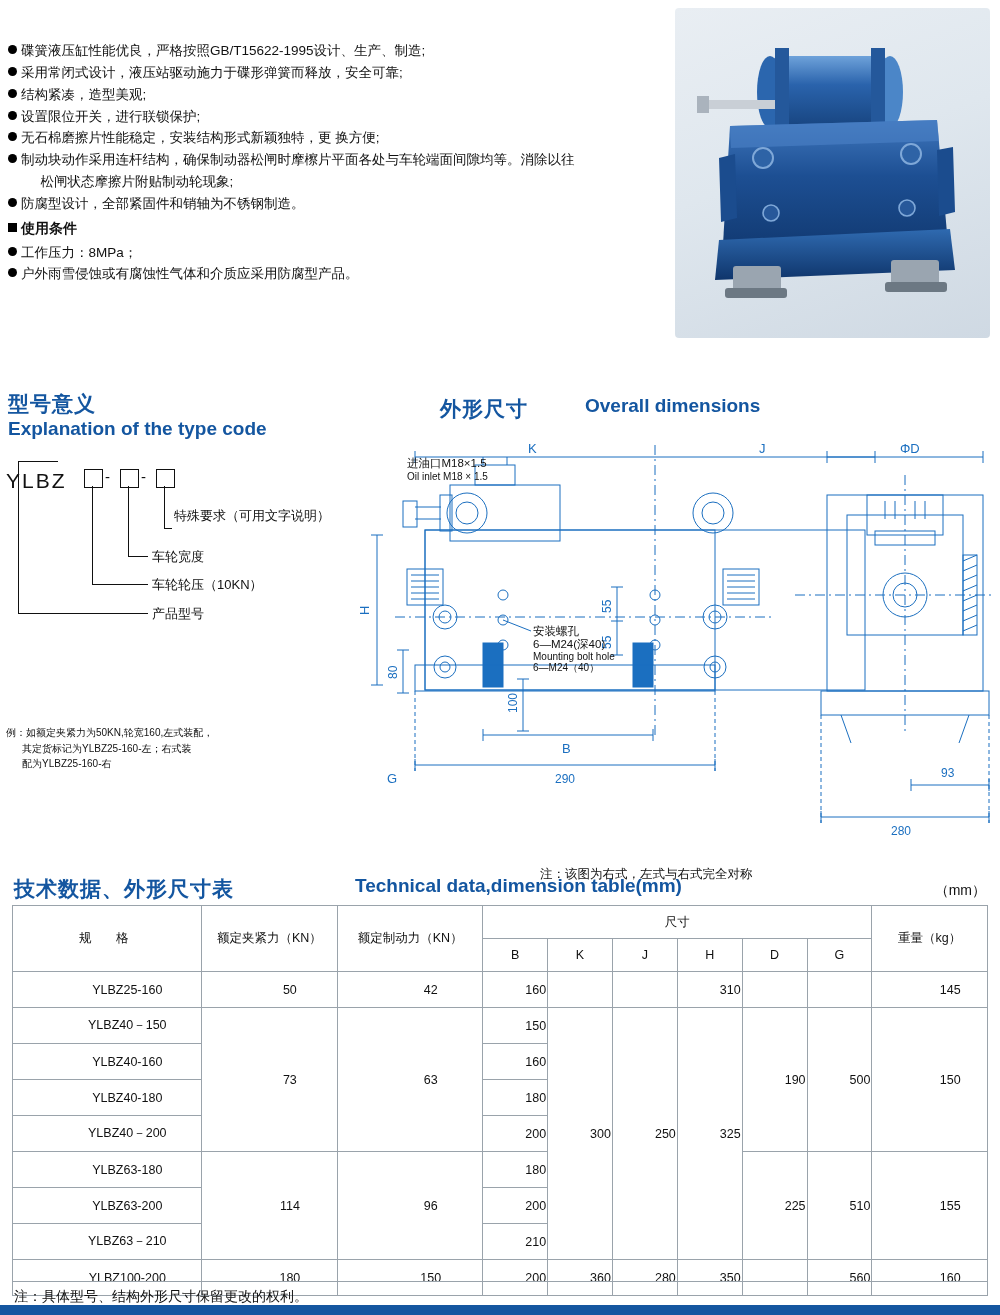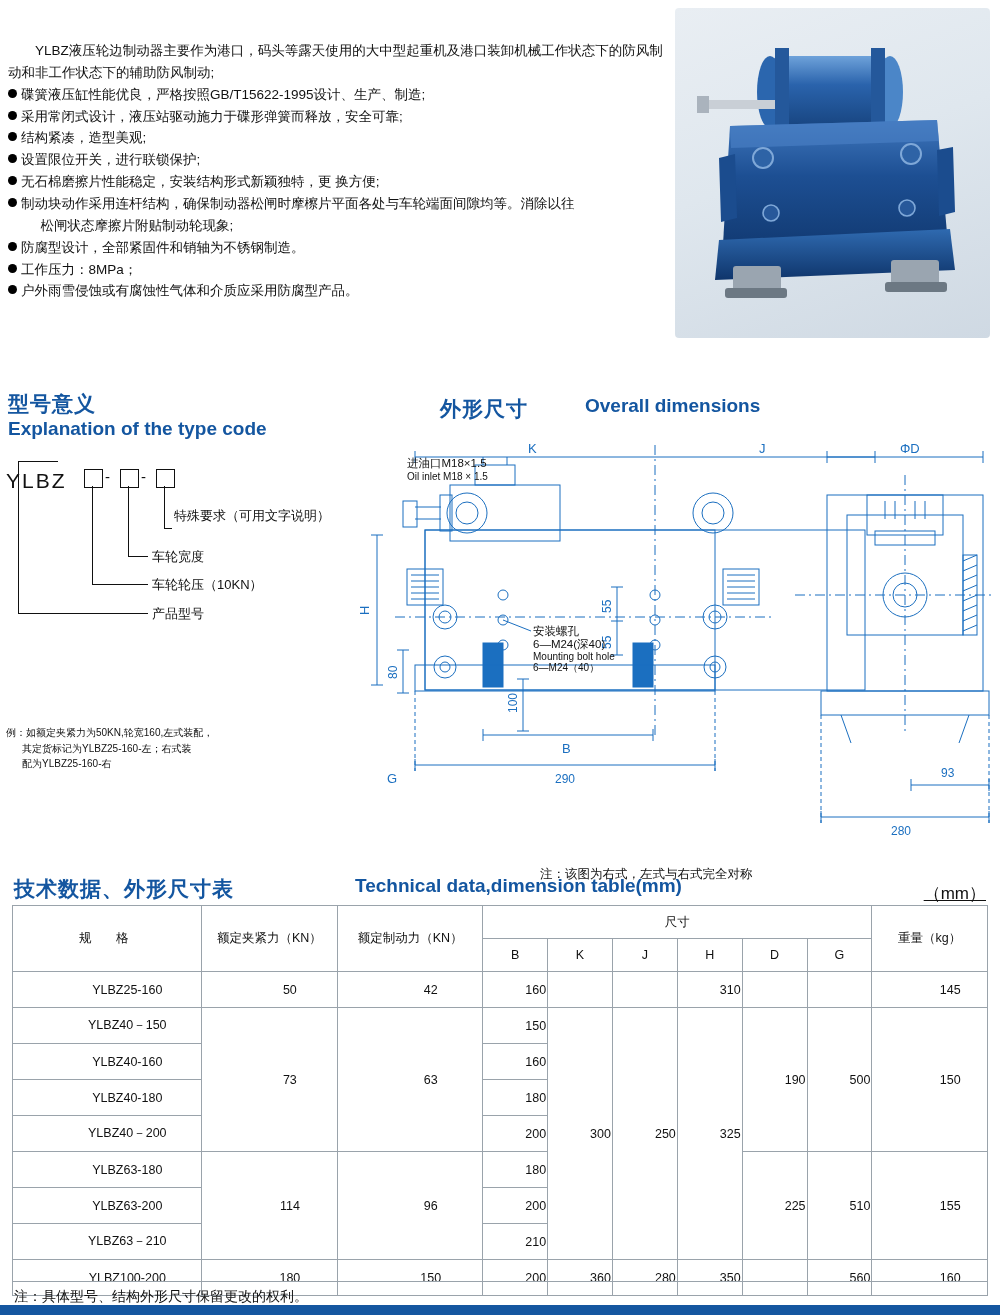--- a/index.html
+++ b/index.html
@@ -39,50 +39,52 @@
   .example{position:absolute;left:6px;top:725px;width:340px;font-size:10px;line-height:1.55;}
 
   .dims-title-cn{position:absolute;left:440px;top:395px;}
   .dims-title-en{position:absolute;left:585px;top:395px;}
   .drawing{position:absolute;left:355px;top:435px;width:640px;height:440px;}
   .note-sym{position:absolute;left:540px;top:866px;font-size:12.5px;color:#111;}
 
   
   .tbl-title-cn{position:absolute;left:14px;top:875px;}
   .tbl-title-en{position:absolute;left:355px;top:875px;}
-  .mm-note{position:absolute;right:14px;top:882px;font-size:17px;color:#111;text-decoration:underline;}
+  .mm-note{position:absolute;right:14px;top:882px;font-size:14px;color:#111;}
 
   table.data{
     position:absolute;left:12px;top:905px;width:976px;border-collapse:collapse;
     font-size:12.5px;background:#fff;
   }
   table.data th,table.data td{
     border:1px solid #9aa3ab;text-align:center;color:#111;background:#fff;
   }
   table.data th{font-weight:normal;height:30px;}
   table.data td{height:33px;padding-left:42px;}
   .hdr-spec{letter-spacing:6px;}
   .footnote{position:absolute;left:14px;top:1288px;font-size:14px;color:#111;}
   .bottom-bar{position:absolute;left:0;bottom:0;width:1000px;height:10px;background:#1456a0;}
   .footer-sep{position:absolute;left:12px;top:1281px;width:976px;height:1px;background:#9aa3ab;}
 </style>
 </head>
 <body>
 
 <div class="overview">
-  <div class="ov-indent">YLBZ液压轮边制动器主要作为港口，码头等露天使用的大中型起重机及港口装卸机械工作状态下的防风制动和非工作状态下的辅助防风制动;</div>
   <div class="ov-li"><span class="bullet-ci"></span><span>碟簧液压缸性能优良，严格按照GB/T15622-1995设计、生产、制造;</span></div>
   <div class="ov-li"><span class="bullet-ci"></span><span>采用常闭式设计，液压站驱动施力于碟形弹簧而释放，安全可靠;</span></div>
   <div class="ov-li"><span class="bullet-ci"></span><span>结构紧凑，造型美观;</span></div>
   <div class="ov-li"><span class="bullet-ci"></span><span>设置限位开关，进行联锁保护;</span></div>
   <div class="ov-li"><span class="bullet-ci"></span><span>无石棉磨擦片性能稳定，安装结构形式新颖独特，更 换方便;</span></div>
   <div class="ov-li"><span class="bullet-ci"></span><span>制动块动作采用连杆结构，确保制动器松闸时摩檫片平面各处与车轮端面间隙均等。消除以往</span></div>
   <div class="ov-li sub2">松闸状态摩擦片附贴制动轮现象;</div>
   <div class="ov-li"><span class="bullet-ci"></span><span>防腐型设计，全部紧固件和销轴为不锈钢制造。</span></div>
 
+  <div class="ov-head cond">
+    <span class="bullet-sq"></span><span>使用条件</span>
+  </div>
   <div class="ov-li"><span class="bullet-ci"></span><span>工作压力：8MPa；</span></div>
   <div class="ov-li"><span class="bullet-ci"></span><span>户外雨雪侵蚀或有腐蚀性气体和介质应采用防腐型产品。</span></div>
 </div>
 
 <div class="photo-panel">
   <svg class="photo-svg" width="315" height="330" viewBox="0 0 315 330">
     <defs>
       <linearGradient id="gbody" x1="0" y1="0" x2="0" y2="1">
         <stop offset="0%" stop-color="#3f77bd"></stop>
           <stop offset="45%" stop-color="#1d4f93"></stop>

